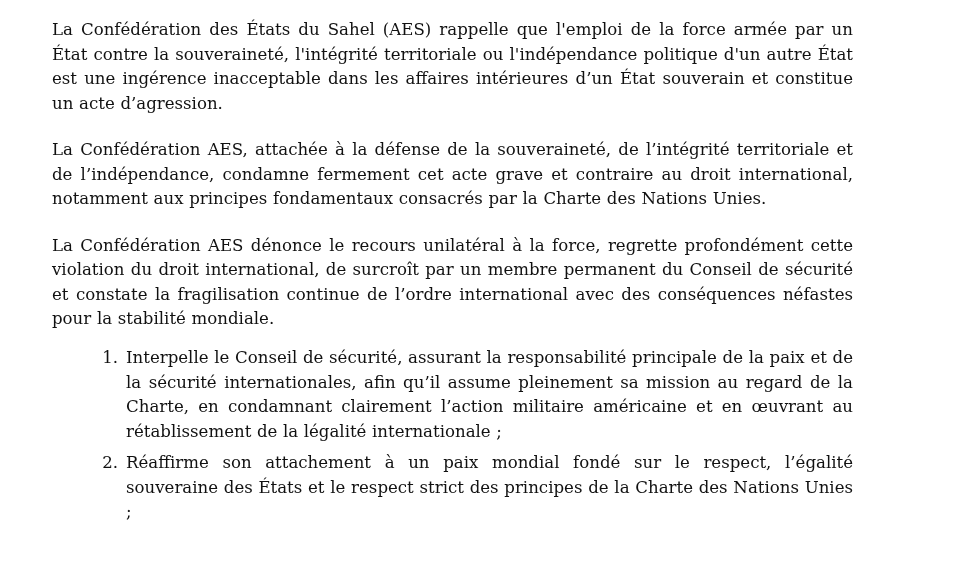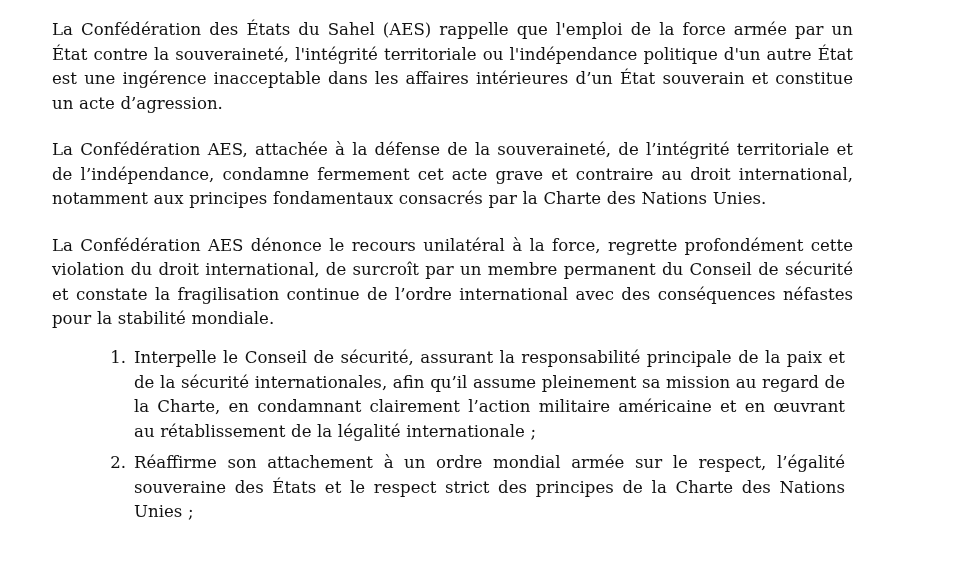--- a/index.html
+++ b/index.html
@@ -33,21 +33,21 @@
     margin-bottom: 14px;
   }
   .intro-line {
     font-size: 16.6px;
     line-height: 1.48;
     margin: 0 0 2px 0;
     padding-left: 4px;
     text-align: left;
   }
   ol.enum {
-    margin: 8px;
+    margin: 0;
     padding: 0;
     list-style: none;
     counter-reset: item;
   }
   ol.enum > li {
     counter-increment: item;
     position: relative;
     font-size: 16.6px;
     line-height: 1.48;
     text-align: justify;
@@ -76,17 +76,17 @@
   <p class="para">La Confédération des États du Sahel (AES) rappelle que l'emploi de la force armée par un État contre la souveraineté, l'intégrité territoriale ou l'indépendance politique d'un autre État est une ingérence inacceptable dans les affaires intérieures d’un État souverain et constitue un acte d’agression.</p>
   <p class="para">La Confédération AES, attachée à la défense de la souveraineté, de l’intégrité territoriale et de l’indépendance, condamne fermement cet acte grave et contraire au droit international, notamment aux principes fondamentaux consacrés par la Charte des Nations Unies.</p>
   <p class="para last-in-block">La Confédération AES dénonce le recours unilatéral à la force, regrette profondément cette violation du droit international, de surcroît par un membre permanent du Conseil de sécurité et constate la fragilisation continue de l’ordre international avec des conséquences néfastes pour la stabilité mondiale.</p>
 
 
   <ol class="enum">
     <li>
       <span class="li-text">Interpelle le Conseil de sécurité, assurant la responsabilité principale de la paix et de la sécurité internationales, afin qu’il assume pleinement sa mission au regard de la Charte, en condamnant clairement l’action militaire américaine et en œuvrant au rétablissement de la légalité internationale ;</span>
     </li>
     <li>
-      <span class="li-text">Réaffirme son attachement à un ordre mondial armée sur le respect, l’égalité souveraine des États et le respect strict des principes de la Charte des Nations Unies ;</span>
+      <span class="li-text">Réaffirme son attachement à un paix mondial fondé sur le respect, l’égalité souveraine des États et le respect strict des principes de la Charte des Nations Unies ;</span>
     </li>
   </ol>
 
 </div>
 
 </body></html>

